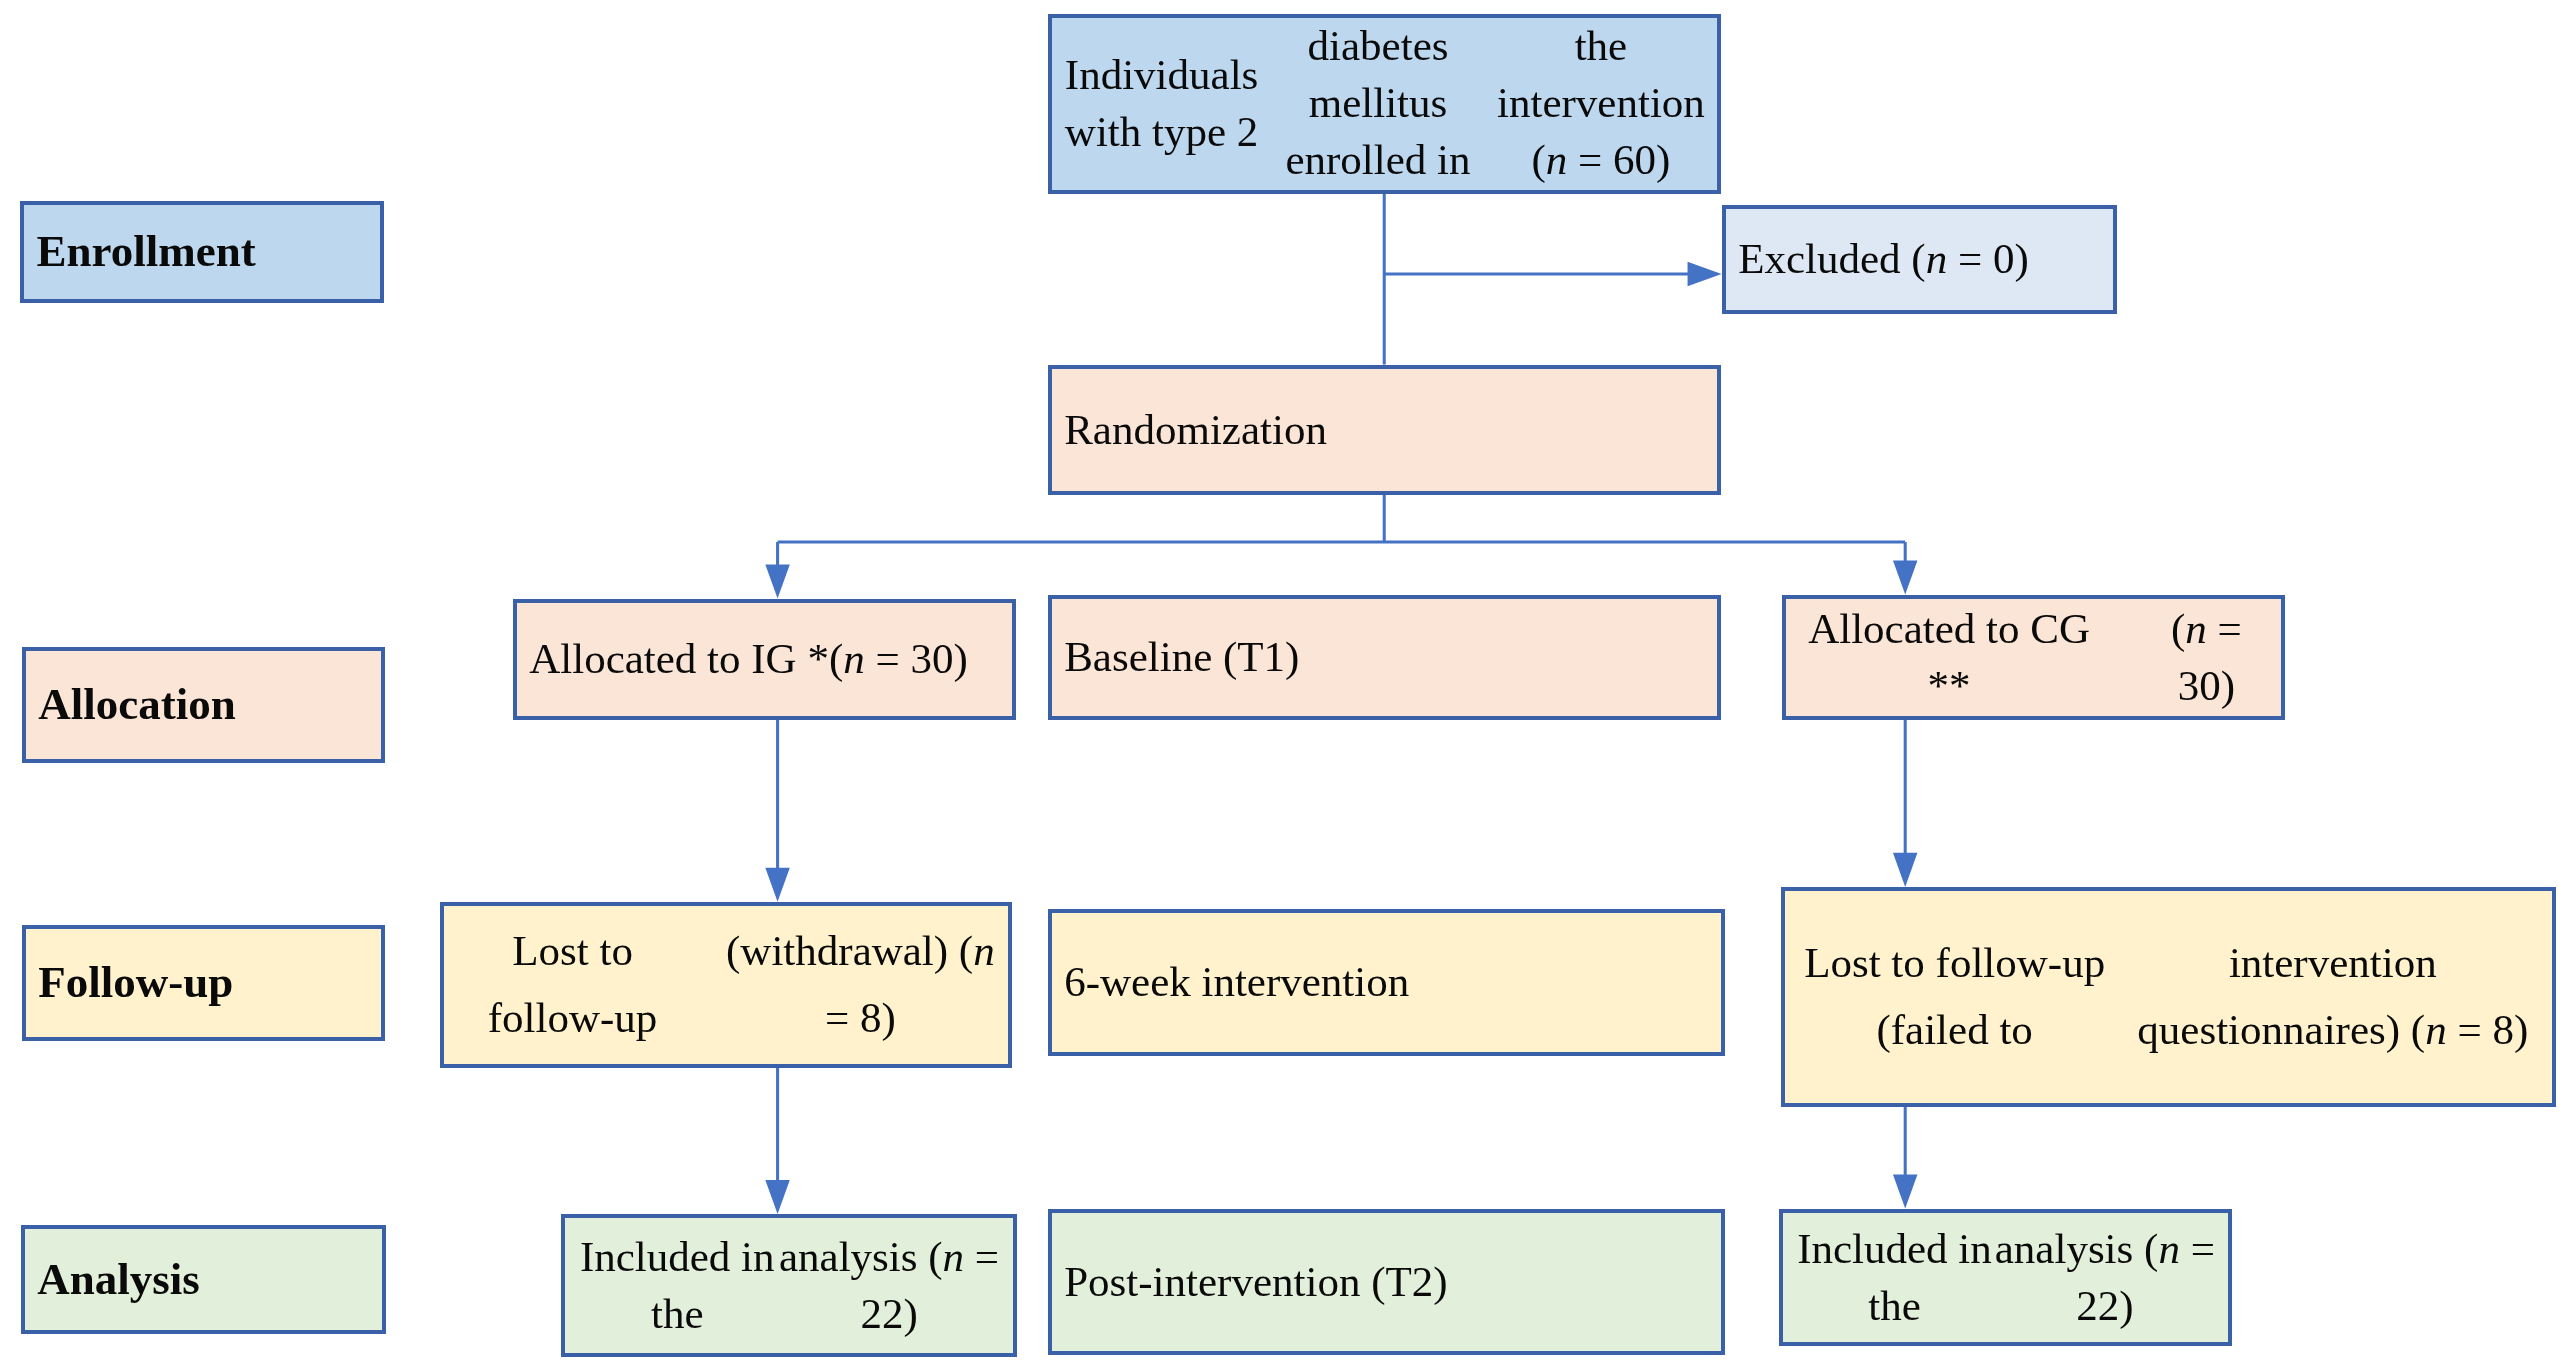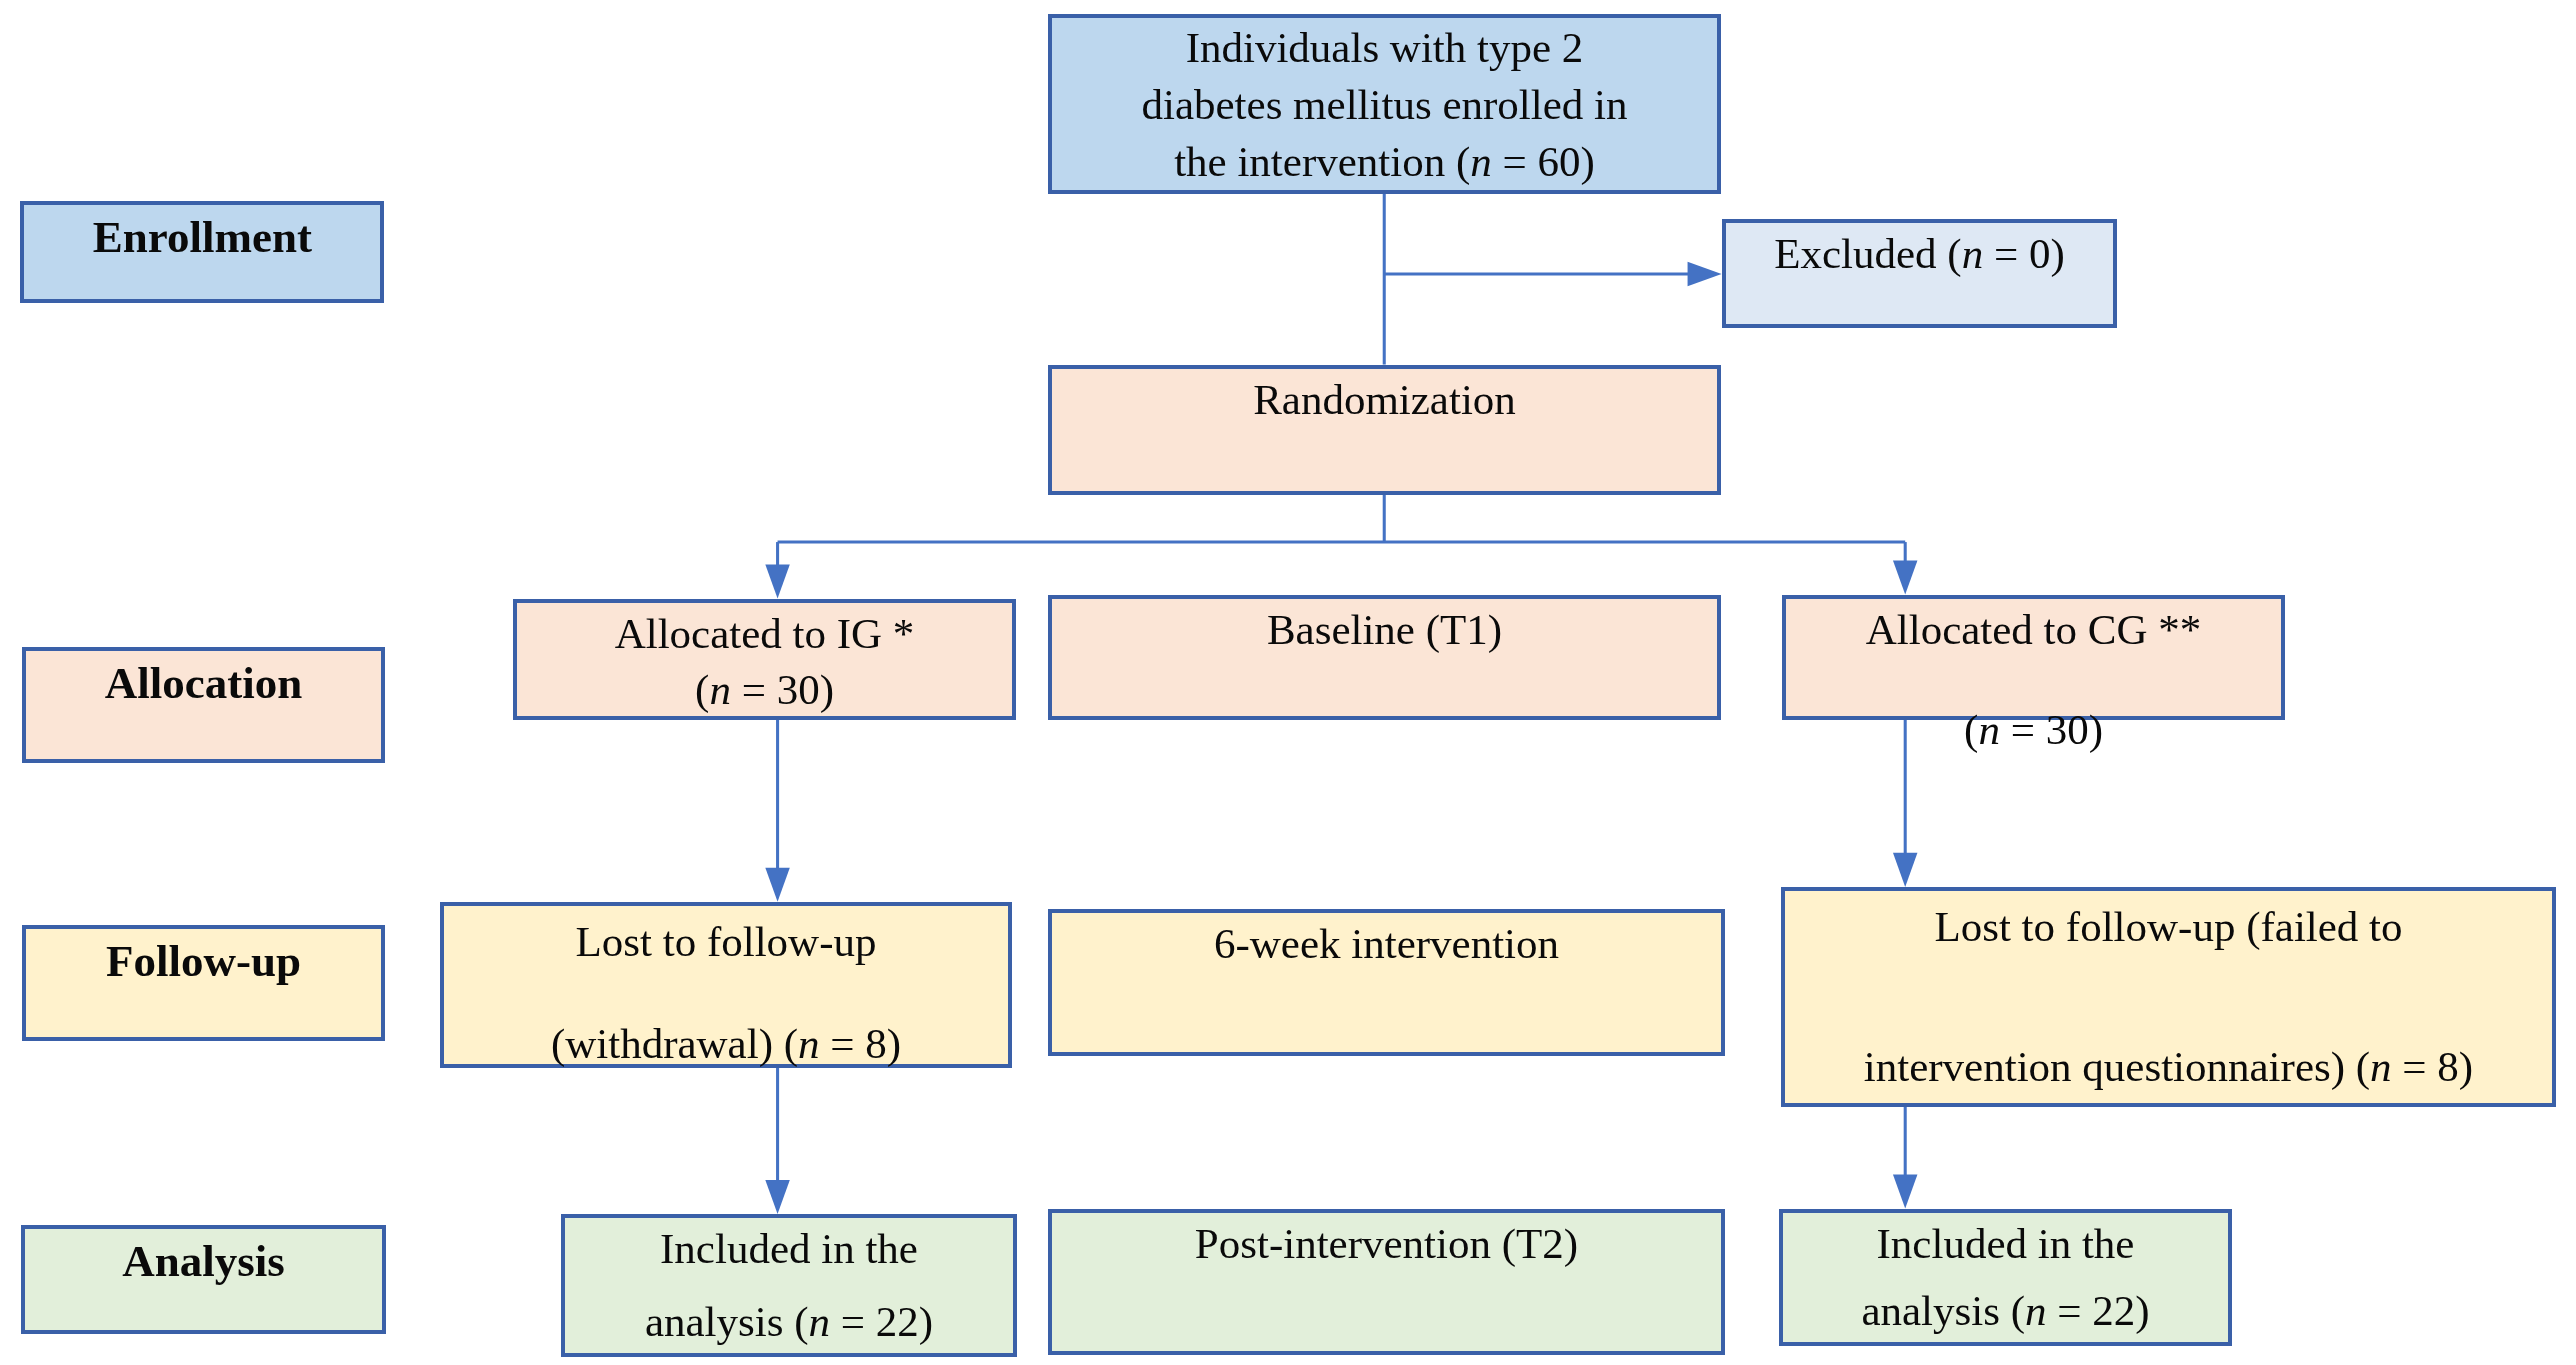--- a/index.html
+++ b/index.html
@@ -21,22 +21,22 @@
     color:var(--text);
     overflow:hidden;
   }
   #wires{position:absolute;left:0;top:0;z-index:0;}
   #wires path{stroke:var(--arrow);stroke-width:4.5;fill:none;}
   #wires polygon{fill:var(--arrow);stroke:none;}
   .box{
     position:absolute;z-index:1;
     border:4.8px solid var(--border);
     box-sizing:border-box;
-    display:flex;flex-direction:column;
-    align-items:center;justify-content:space-between;
+    display:flex;flex-direction:row;
+    align-items:center;justify-content:flex-start;
     text-align:center;
     font-size:43px;line-height:1.32;
     padding:2.7px 12.2px;
   }
   .box .ln{display:block;}
   .stage{font-weight:bold;font-size:45px;border-width:4.1px;}
   .fill-blue{background:var(--blue);}
   .fill-light-blue{background:var(--light-blue);}
   .fill-peach{background:var(--peach);}
   .fill-yellow{background:var(--yellow);}
@@ -86,21 +86,21 @@
   <div class="box fill-blue" style="left:1048px;top:13.6px;width:673px;height:180px;">
     <span class="ln ntext">Individuals with type 2</span>
     <span class="ln ntext">diabetes mellitus enrolled in</span>
     <span class="ln ntext">the intervention (<i>n</i> = 60)</span>
   </div>
 
   <div class="box stage fill-blue" style="left:20.4px;top:201px;width:364px;height:102px;">
     <span class="ln">Enrollment</span>
   </div>
 
-  <div class="box fill-light-blue" style="left:1722px;top:219px;width:395px;height:109px;">
+  <div class="box fill-light-blue" style="left:1722px;top:205px;width:395px;height:109px;">
     <span class="ln ntext">Excluded (<i>n</i> = 0)</span>
   </div>
 
   <div class="box fill-peach" style="left:1048px;top:365px;width:673px;height:130px;">
     <span class="ln">Randomization</span>
   </div>
 
   <div class="box stage fill-peach" style="left:22px;top:619px;width:363px;height:116px;margin-top:28px;">
     <span class="ln">Allocation</span>
   </div>

